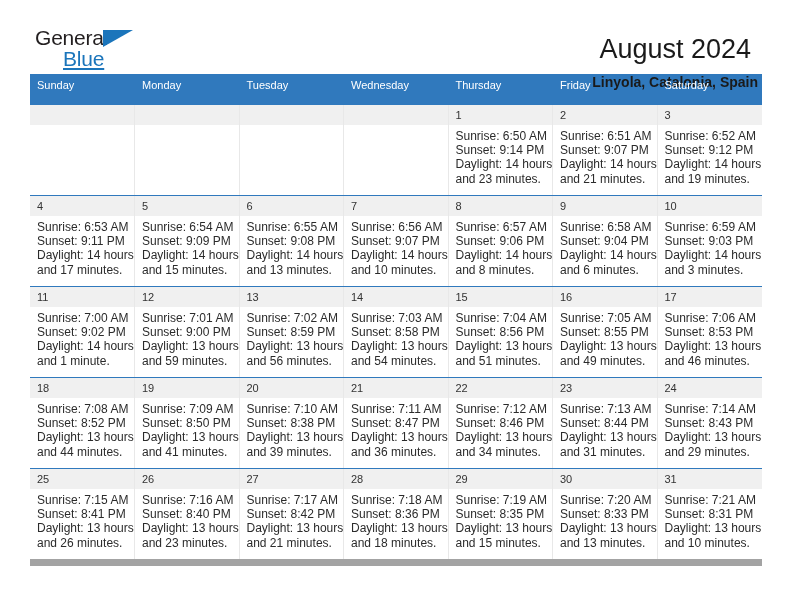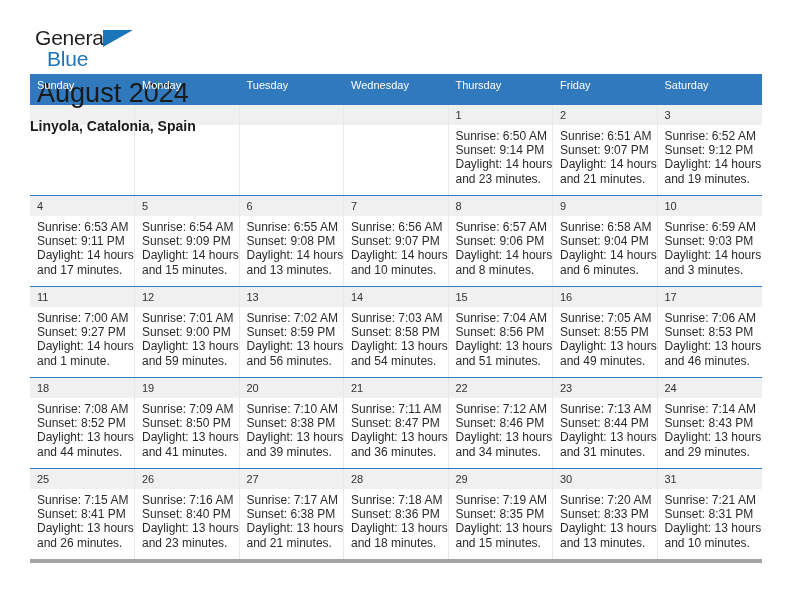--- a/index.html
+++ b/index.html
@@ -23,43 +23,43 @@
   }
 
   
   .header {
     display: flex;
     align-items: flex-start;
     justify-content: space-between;
     padding-top: 26px;
     height: 72px;
     box-sizing: border-box;
-    flex-direction: column;
   }
   .logo {
     position: relative;
     width: 120px;
     height: 52px;
     padding-left: 5px;
   }
   .logo-general {
     font-size: 21px;
     color: #231f20;
     letter-spacing: -0.2px;
     line-height: 24px;
     display: block;
   }
   .logo-blue {
     font-size: 21px;
     color: #1b75bb;
     letter-spacing: -0.2px;
     line-height: 22px;
     display: block;
-    margin-left: 12px;
+    margin-left: 28px;
     margin-top: -2px;
+    text-decoration: underline;
   }
   .logo-triangle {
     position: absolute;
     left: 73px;
     top: 4px;
     width: 0;
     height: 0;
     border-left: 30px solid #1b75bb;
     border-bottom: 17px solid transparent;
   }
@@ -102,21 +102,21 @@
   }
   .calendar td {
     vertical-align: top;
     padding: 0;
     height: 90px;
     border-bottom: 1px solid #3079bd;
     border-right: 1px solid #e8e8e8;
     background: #ffffff;
   }
   .calendar tr:last-child td {
-    border-bottom: 4px solid #a3a3a3;
+    border-bottom: 7px solid #a3a3a3;
   }
   .calendar td:last-child { border-right: none; }
 
   .cell-inner {
     height: 100%;
     box-sizing: border-box;
   }
   .daynum {
     background: #f0f0f0;
     font-size: 11px;
@@ -301,21 +301,21 @@
               </div>
             </div>
           </td>
         </tr>
         <tr>
           <td>
             <div class="cell-inner">
               <div class="daynum">11</div>
               <div class="lines">
                 <div>Sunrise: 7:00 AM</div>
-                <div>Sunset: 9:27 PM</div>
+                <div>Sunset: 9:02 PM</div>
                 <div>Daylight: 14 hours</div>
                 <div>and 1 minute.</div>
               </div>
             </div>
           </td>
           <td>
             <div class="cell-inner">
               <div class="daynum">12</div>
               <div class="lines">
                 <div>Sunrise: 7:01 AM</div>
@@ -481,21 +481,21 @@
                 <div>Daylight: 13 hours</div>
                 <div>and 23 minutes.</div>
               </div>
             </div>
           </td>
           <td>
             <div class="cell-inner">
               <div class="daynum">27</div>
               <div class="lines">
                 <div>Sunrise: 7:17 AM</div>
-                <div>Sunset: 6:38 PM</div>
+                <div>Sunset: 8:42 PM</div>
                 <div>Daylight: 13 hours</div>
                 <div>and 21 minutes.</div>
               </div>
             </div>
           </td>
           <td>
             <div class="cell-inner">
               <div class="daynum">28</div>
               <div class="lines">
                 <div>Sunrise: 7:18 AM</div>

